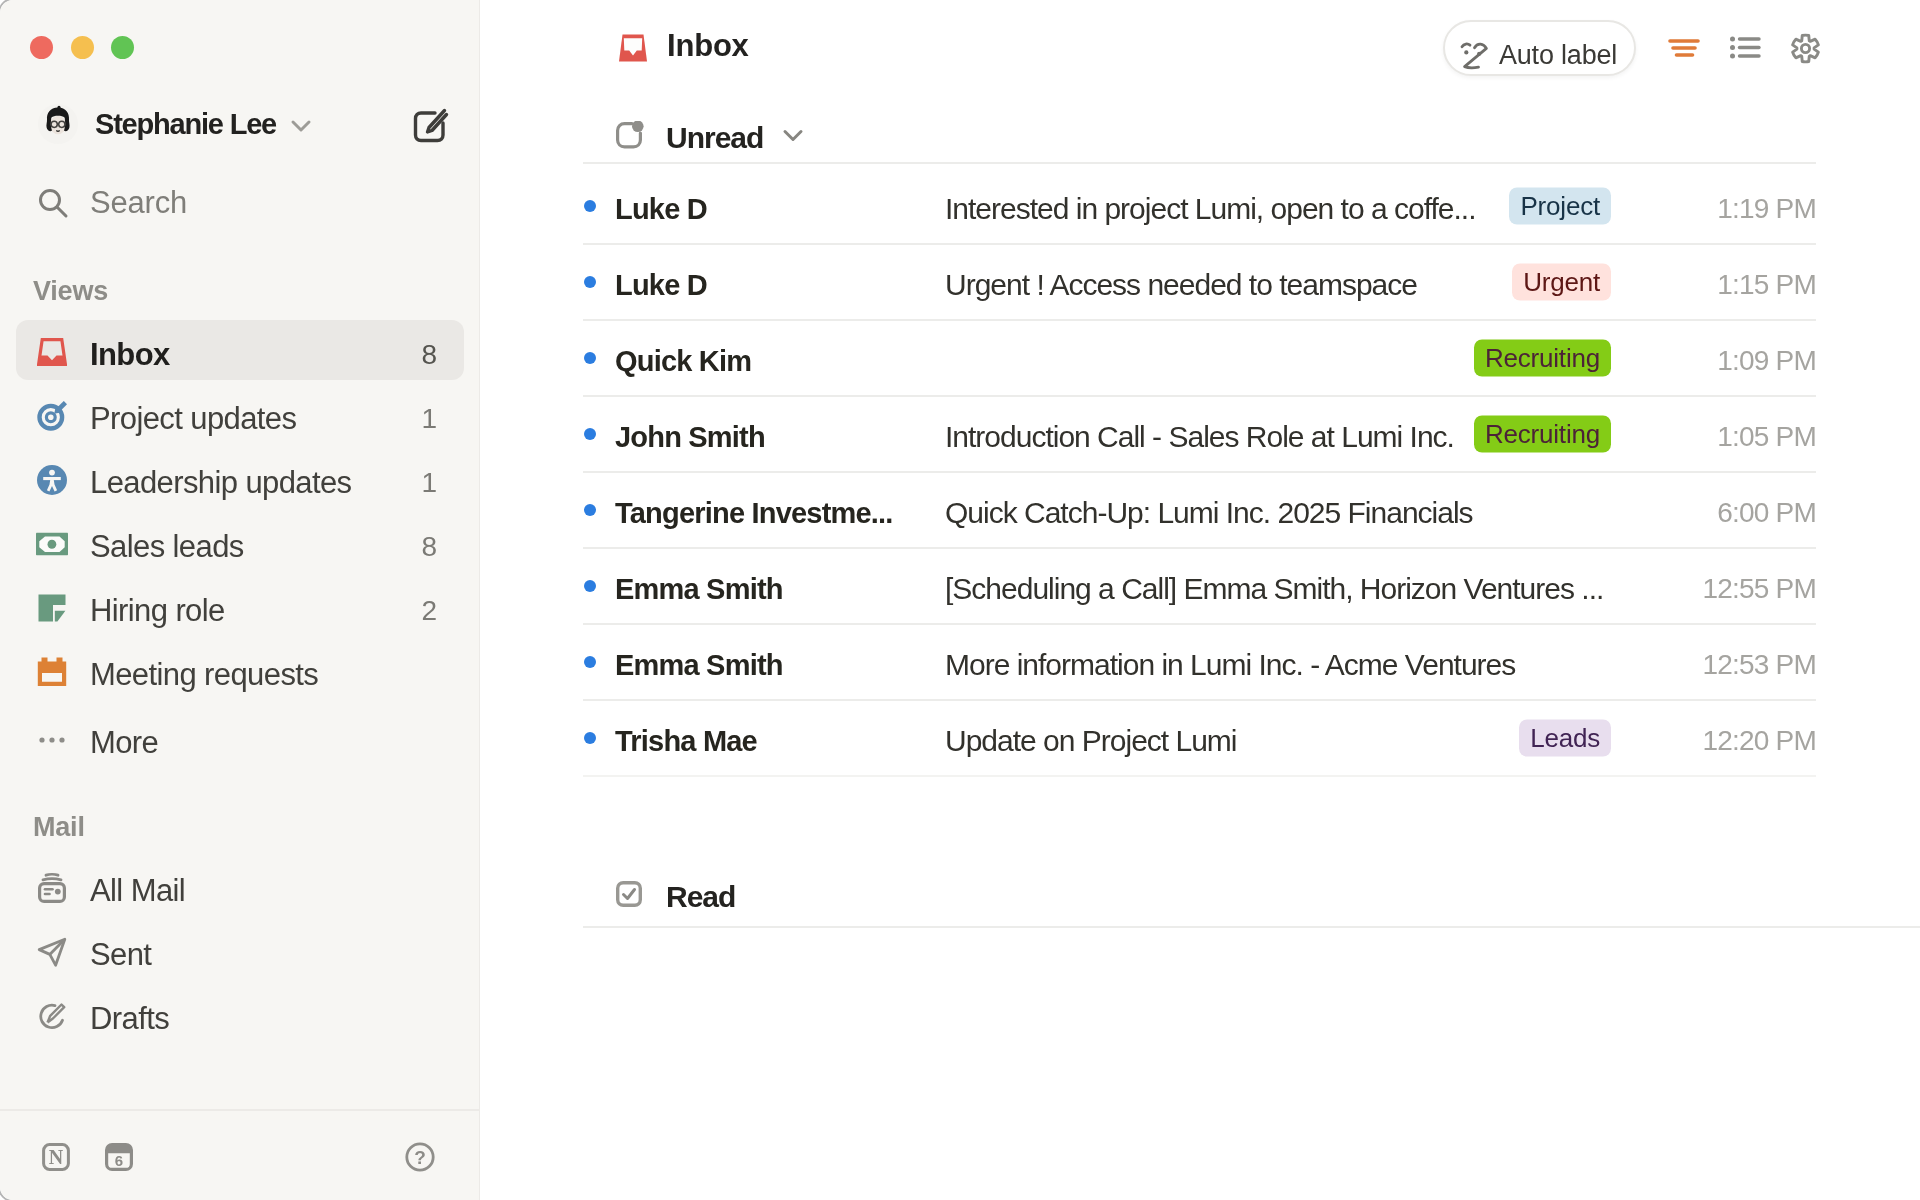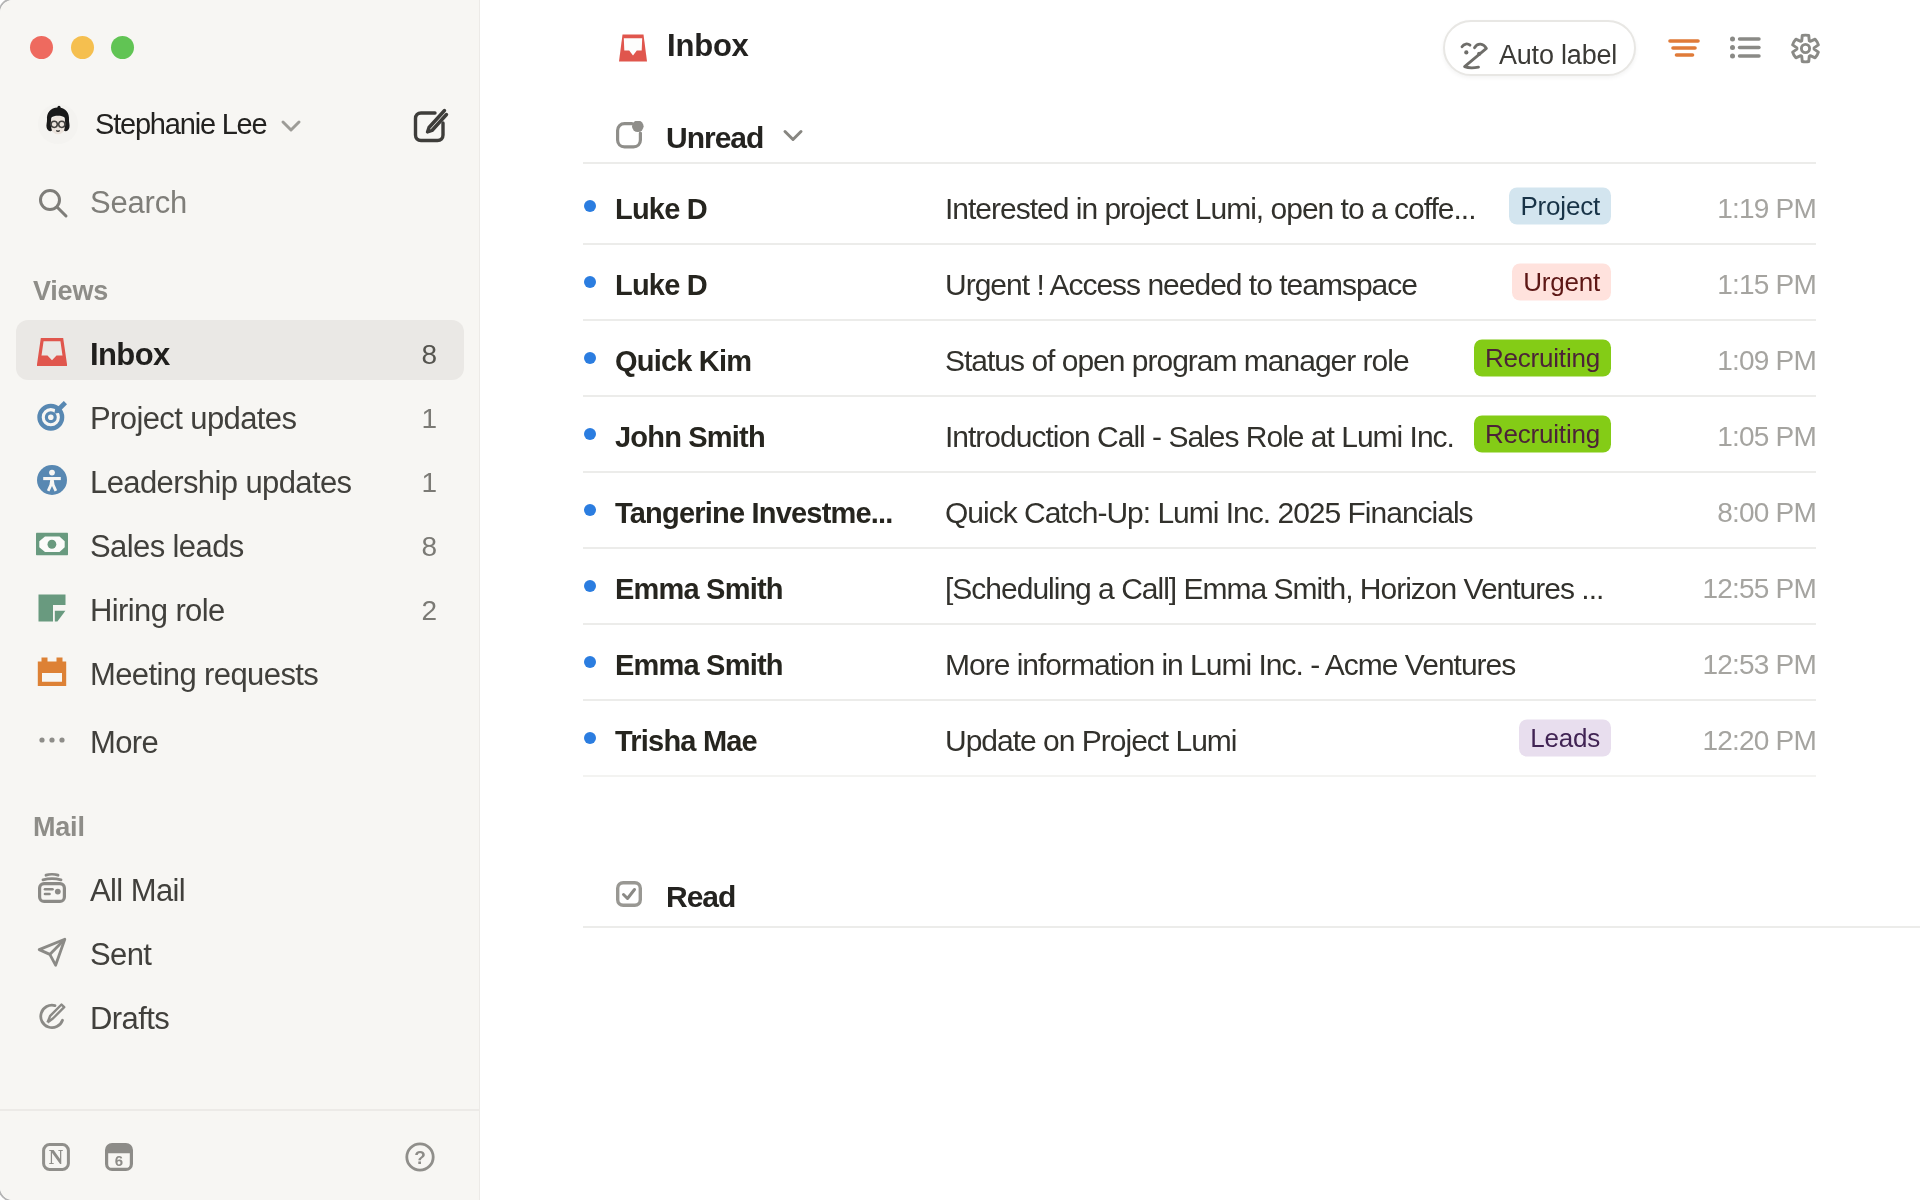--- a/index.html
+++ b/index.html
@@ -60,21 +60,21 @@
       <circle cx="20" cy="20" r="20" fill="#f4f3f0"></circle>
       <ellipse cx="20" cy="21" rx="8.2" ry="9.2" fill="#ece4dd"></ellipse>
       <path d="M20 3.5 C12 3.5 8.5 9.5 9 15.5 C9.2 18.5 8 20.5 8.6 23.5 C9.3 27 12.6 28.2 14 26.5 C13.1 24 12.7 21.5 12.9 18 L13.3 13.8 C15 12.4 17 11.8 20 11.8 C23 11.8 25 12.4 26.7 13.8 L27.1 18 C27.3 21.5 26.9 24 26 26.5 C27.4 28.2 30.7 27 31.4 23.5 C32 20.5 30.8 18.5 31 15.5 C31.5 9.5 28 3.5 20 3.5 Z" fill="#191919"></path>
       <circle cx="21" cy="3.4" r="1.6" fill="#191919"></circle>
       <circle cx="16.2" cy="20.3" r="3.1" fill="none" stroke="#44423f" stroke-width="1.5"></circle>
       <circle cx="23.8" cy="20.3" r="3.1" fill="none" stroke="#44423f" stroke-width="1.5"></circle>
       <line x1="19.3" y1="19.8" x2="20.7" y2="19.8" stroke="#44423f" stroke-width="1.5"></line>
       <path d="M18.8 26.8 C19.6 27.4 20.4 27.4 21.2 26.8" fill="none" stroke="#44423f" stroke-width="1.5" stroke-linecap="round"></path>
     </svg>
     <div class="abs" style="left:95px; top:104px; height:40px; display:flex; align-items:center; gap:13px;">
-      <span style="font-size:29px; font-weight:400; color:#232220; letter-spacing:-1.2px;">Stephanie Lee</span>
+      <span style="font-size:29px; font-weight:700; color:#232220; letter-spacing:-1.2px;">Stephanie Lee</span>
       <svg width="24" height="18" viewBox="0 0 24 18" style="margin-top:4px;">
         <path d="M4 5 L12 13 L20 5" fill="none" stroke="#9d9c97" stroke-width="3" stroke-linecap="round" stroke-linejoin="round"></path>
       </svg>
     </div>
     <svg class="abs" style="left:411px; top:107px;" width="38" height="38" viewBox="0 0 38 38">
       <path d="M24 6 L10 6 C6.7 6 4.5 8.2 4.5 11.5 L4.5 28 C4.5 31.3 6.7 33.5 10 33.5 L26.5 33.5 C29.8 33.5 32 31.3 32 28 L32 16" fill="none" stroke="#3e3d3a" stroke-width="3.4" stroke-linecap="round"></path>
       <path d="M33.5 3.5 L18 20.5 L16.5 25 L21 23.5 L35.5 7.5" fill="none" stroke="#3e3d3a" stroke-width="3.4" stroke-linecap="round" stroke-linejoin="round"></path>
     </svg>
 
     <svg class="abs" style="left:37px; top:187px;" width="32" height="32" viewBox="0 0 32 32">
@@ -248,36 +248,35 @@
     <div class="mrow" style="top:245px;">
       <div class="dot"></div>
         <div class="snd">Luke D</div>
       <div class="sbj">Urgent ! Access needed to teamspace</div>
       <div class="tag t-red">Urgent</div>
         <div class="tm">1:15 PM</div>
     </div>
     <div class="mrow" style="top:321px;">
       <div class="dot"></div>
         <div class="snd">Quick Kim</div>
-      <div class="sbj">Status of open program manager role</div>
       <div class="tag t-pink">Recruiting</div>
         <div class="tm">1:09 PM</div>
     </div>
     <div class="mrow" style="top:397px;">
       <div class="dot"></div>
         <div class="snd">John Smith</div>
       <div class="sbj">Introduction Call - Sales Role at Lumi Inc.</div>
       <div class="tag t-pink">Recruiting</div>
         <div class="tm">1:05 PM</div>
     </div>
     <div class="mrow" style="top:473px;">
       <div class="dot"></div>
         <div class="snd">Tangerine Investme...</div>
       <div class="sbj">Quick Catch-Up: Lumi Inc. 2025 Financials</div>
-      <div class="tm">8:00 PM</div>
+      <div class="tm">6:00 PM</div>
     </div>
     <div class="mrow" style="top:549px;">
       <div class="dot"></div>
         <div class="snd">Emma Smith</div>
       <div class="sbj">[Scheduling a Call] Emma Smith, Horizon Ventures ...</div>
       <div class="tm">12:55 PM</div>
     </div>
     <div class="mrow" style="top:625px;">
       <div class="dot"></div>
         <div class="snd">Emma Smith</div>

